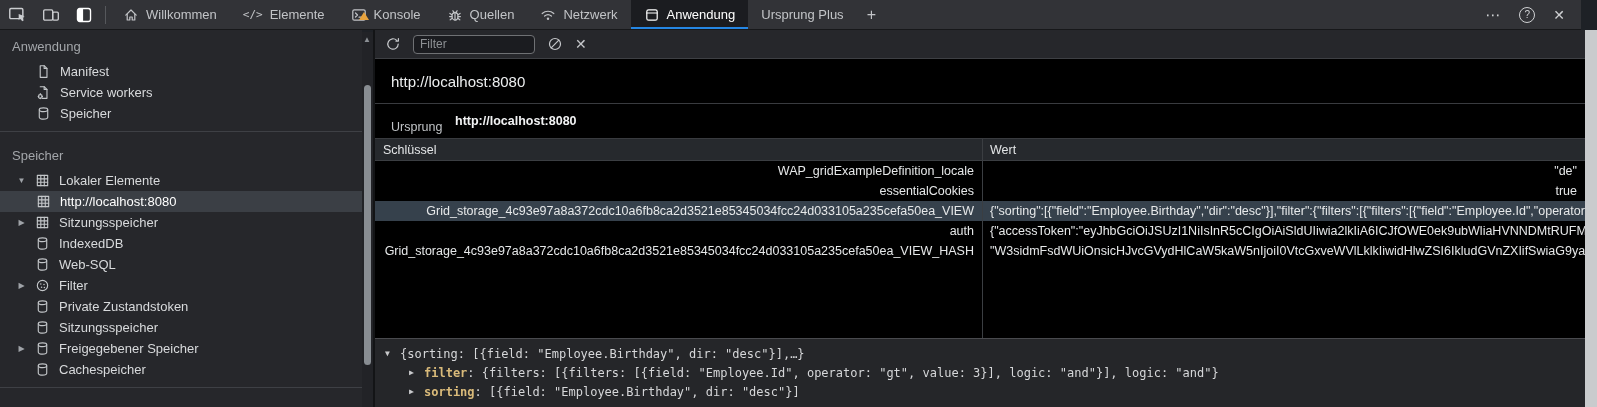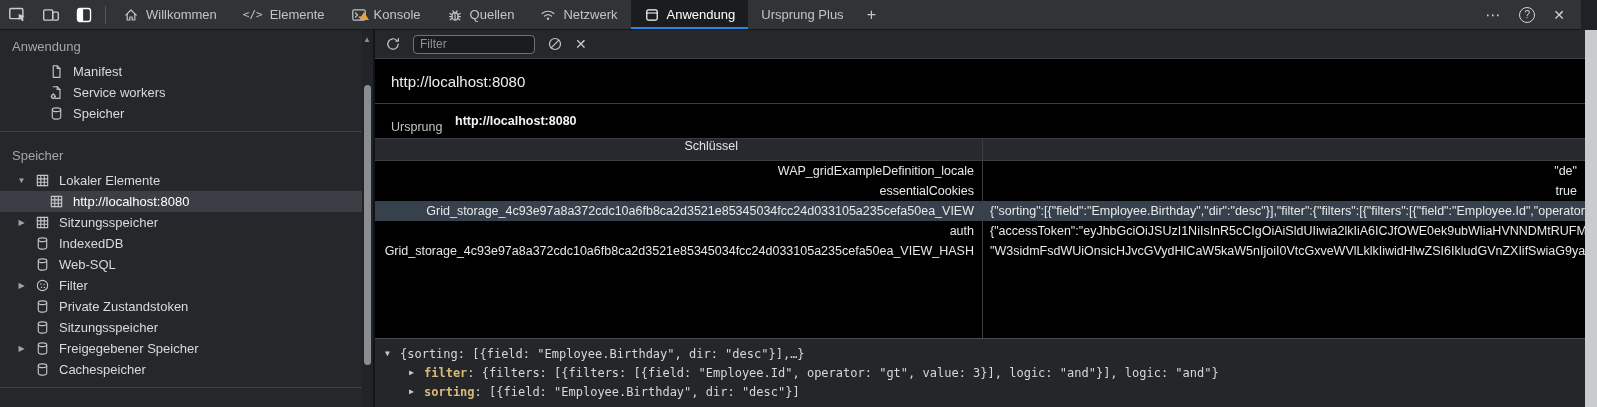--- a/index.html
+++ b/index.html
@@ -29,21 +29,21 @@
   }
   .tb-right { margin-left:auto; display:flex; align-items:center; gap:18px; padding-right:16px; color:#cfd1d3; font-size:14px; }
   .help-circle { width:16px; height:16px; border:1.2px solid #cfd1d3; border-radius:50%; font-size:10px; display:flex; align-items:center; justify-content:center; }
 
   
   .sidebar { position:absolute; top:30px; left:0; width:362px; bottom:0; background:#26272b; overflow:hidden; font-size:13px; }
   .sec-title { padding:9px 12px 7px 12px; color:#a3a6aa; }
   .sitem { display:flex; align-items:center; gap:8px; height:21px; padding-left:16px; color:#d8dadc; white-space:nowrap; }
   .sitem .arrow { width:11px; font-size:8px; color:#9fa3a8; text-align:center; flex:0 0 11px; }
   .sitem .sicon { color:#c3c6c9; flex:0 0 16px; }
-  .sitem.child { padding-left:49px; }
+  .sitem.child { padding-left:36px; }
   .sitem.selected { background:#3b3f45; color:#ffffff; }
   .sdivider { height:1px; background:#3e4045; margin:7px 0; }
 
   .side-scroll { position:absolute; top:32px; left:362px; width:11px; bottom:0; background:#222327; }
   .side-scroll .up { position:absolute; top:3px; left:1px; color:#8b8f94; font-size:8px; }
   .side-scroll .thumb { position:absolute; top:53px; left:2px; width:7px; height:280px; background:#888d92; border-radius:4px; }
   .vborder { position:absolute; top:30px; left:373px; bottom:0; width:2px; background:#131416; }
 
   
   .main { position:absolute; top:30px; left:375px; right:12px; bottom:0; background:#000000; display:flex; flex-direction:column; }
@@ -56,21 +56,21 @@
 
   .origin-title-block { flex:0 0 45px; display:flex; align-items:center; padding:0 16px; border-bottom:1px solid #393b3f; }
   .origin-title { font-size:15px; color:#eceeef; }
   .origin-row { flex:0 0 35px; display:flex; align-items:center; padding:0 16px; border-bottom:1px solid #393b3f; font-size:12.5px; }
   .origin-label { color:#c0c3c6; width:64px;margin-top:12px; }
   .origin-value { color:#f2f3f4; font-weight:bold; }
 
   .grid { flex:1 1 auto; position:relative; overflow:hidden; font-size:12.5px; }
   .col-line { position:absolute; left:607px; top:0; bottom:0; width:1px; background:#3b3e42; }
   .grow { display:flex; height:20px; align-items:center; white-space:nowrap; }
-  .grow.header { height:22px; background:#26292d; border-bottom:1px solid #3b3e42; color:#e3e5e7;flex-direction:column; }
+  .grow.header { height:22px; background:#26292d; border-bottom:1px solid #3b3e42; color:#e3e5e7; }
   .cell-key { width:607px; flex:0 0 607px; padding:0 8px; overflow:hidden; text-overflow:clip; }
   .cell-val { flex:1 1 auto; padding:0 8px; overflow:hidden; text-overflow:clip; }
   .grow.selected { background:#36414c; }
   .grow .cell { color:#e6e8e9;text-align:right; }
 
   
   .preview { flex:0 0 69px; border-top:1px solid #494a4e; background:#252629; padding:5px 0 0 10px; font-family:"DejaVu Sans Mono", monospace; font-size:12px; overflow:hidden; }
   .pline { height:19px; display:flex; align-items:center; white-space:nowrap; color:#d6d7d9; }
   .pline .tri { width:15px; flex:0 0 15px; font-size:8px; color:#c9cacc; }
   .pline.child { padding-left:24px; }

